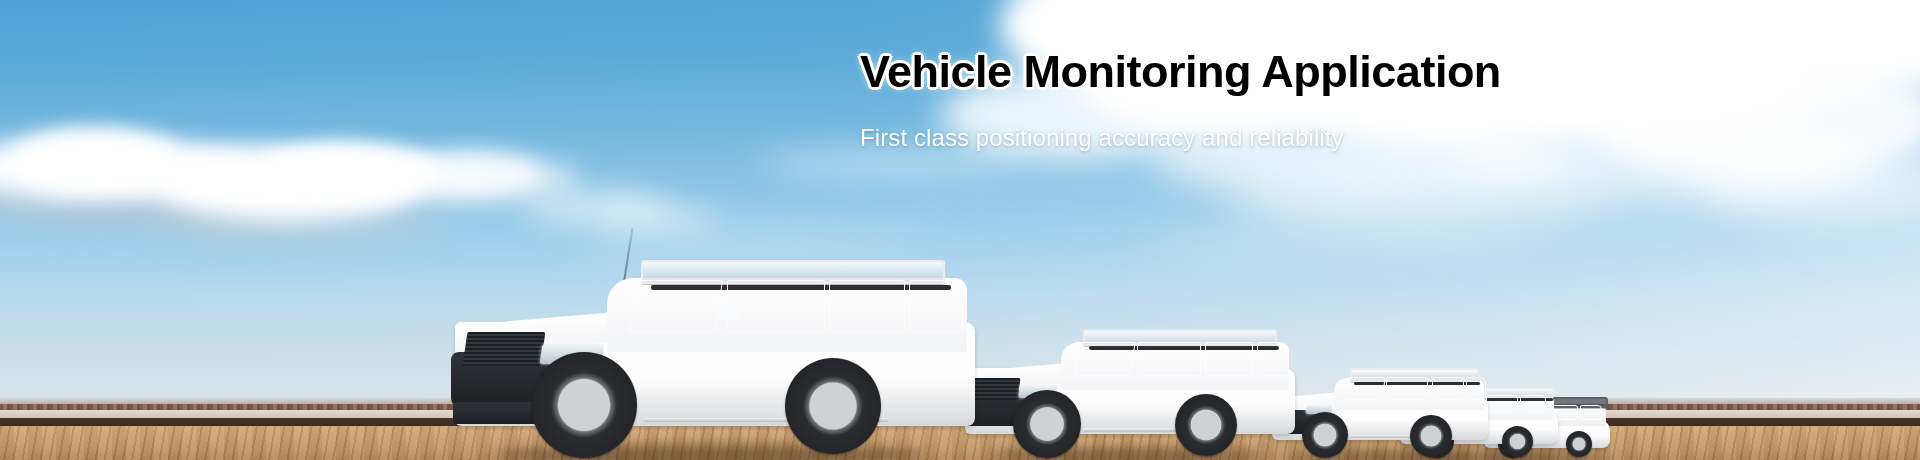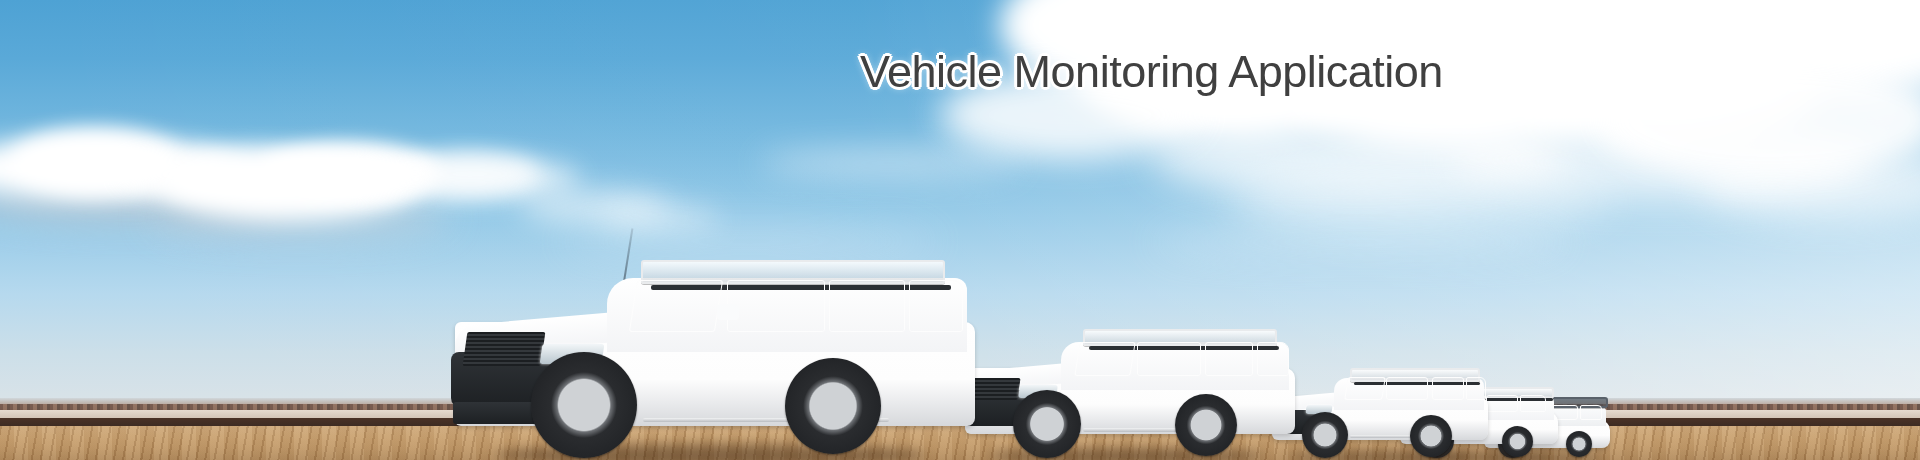--- a/index.html
+++ b/index.html
@@ -284,25 +284,25 @@
   #suv5 .wheel.a{ left:14px; bottom:2px; width:28px; height:28px; }
   #suv5 .wheel.b{ left:82px; bottom:3px; width:26px; height:26px; }
   #suv5 .shadow{ left:6px; bottom:-2px; width:114px; height:9px; }
 
   
   .copy{ position:absolute; left:860px; top:44px; width:900px; }
 
   .headline{
     margin:0;
     font-family:"Liberation Sans", sans-serif;
-    font-weight:normal;
+    font-weight:bold;
     font-size:45px;
     line-height:56px;
     letter-spacing:-0.5px;
-    color:#404040;
+    color:#000000;
     -webkit-text-stroke:0px;
     text-shadow:
        2px 0 0 #ffffff, -2px 0 0 #ffffff,
        0 2px 0 #ffffff, 0 -2px 0 #ffffff,
        2px 2px 0 #ffffff, -2px 2px 0 #ffffff,
        2px -2px 0 #ffffff, -2px -2px 0 #ffffff,
        3px 0 0 #ffffff, -3px 0 0 #ffffff,
        0 3px 0 #ffffff, 0 -3px 0 #ffffff,
        0 0 8px rgba(255,255,255,.9);
     white-space:nowrap;
@@ -455,16 +455,17 @@
       <div class="sidestep"></div>
       <div class="wheel a"></div>
       <div class="wheel b"></div>
     </div>
 
   </div>
 
   <div class="copy">
     <h1 class="headline">Vehicle Monitoring Application</h1>
     <ul class="sublist">
+      <li class="subline">First class positioning accuracy and reliability</li>
     </ul>
   </div>
 
 </div>
 
 </body></html>

